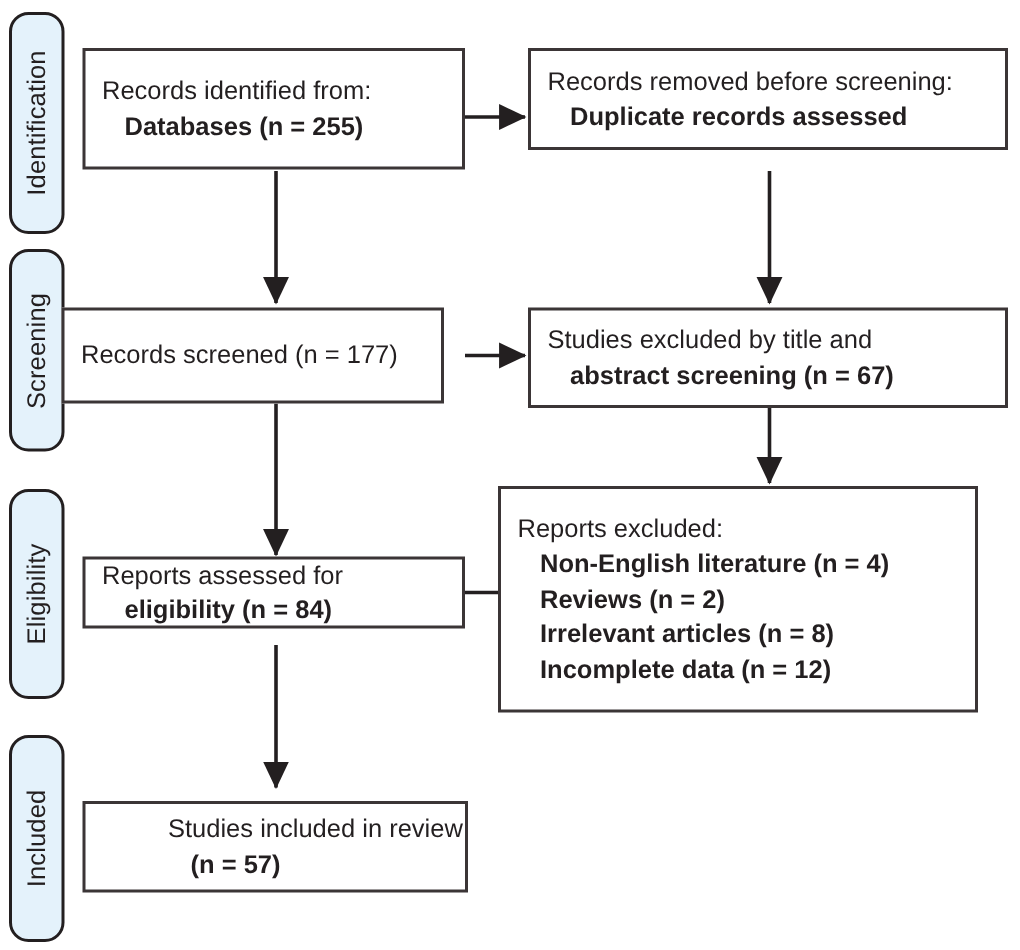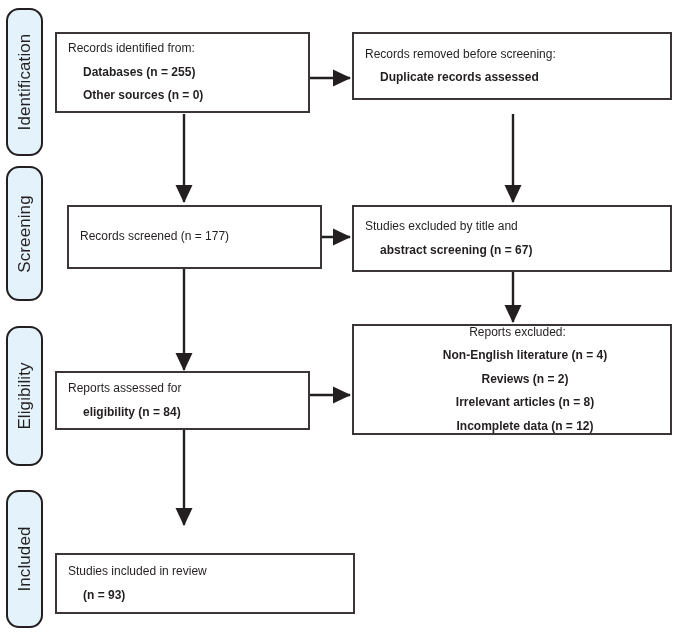--- a/index.html
+++ b/index.html
@@ -49,21 +49,21 @@
   .flow-box {
     position: absolute;
     box-sizing: border-box;
     background: #ffffff;
     border: 2.2px solid #3b3536;
     display: flex;
     flex-direction: column;
     justify-content: center;
   }
   .flow-box .line {
-    font-size: 12px;
+    font-size: 17px;
     line-height: 23.5px;
     color: #231f20;
     padding-left: 11px;
     white-space: nowrap;
   }
   .flow-box .line.indent {
     padding-left: 26px;
     font-weight: bold;
   }
 </style>
@@ -108,48 +108,47 @@
     <span class="stage-tab-label">Eligibility</span>
   </div>
 
   <div class="stage-tab" style="left:6px; top:490px; width:37px; height:138px;">
     <span class="stage-tab-label">Included</span>
   </div>
 
   <div class="flow-box" style="left:55px; top:32px; width:255px; height:81px;">
     <div class="line">Records identified from:</div>
     <div class="line indent">Databases (n = 255)</div>
-    <div class="line indent">Other sources (n = 0)</div>
   </div>
 
   <div class="flow-box" style="left:352px; top:32px; width:320px; height:68px;">
     <div class="line">Records removed before screening:</div>
     <div class="line indent">Duplicate records assessed</div>
   </div>
 
-  <div class="flow-box" style="left:67px; top:205px; width:255px; height:64px;">
+  <div class="flow-box" style="left:41px; top:205px; width:255px; height:64px;">
     <div class="line">Records screened (n = 177)</div>
   </div>
 
   <div class="flow-box" style="left:352px; top:205px; width:320px; height:67px;">
     <div class="line">Studies excluded by title and</div>
     <div class="line indent">abstract screening (n = 67)</div>
   </div>
 
-  <div class="flow-box" style="left:55px; top:371px; width:255px; height:59px;">
+  <div class="flow-box" style="left:55px; top:371px; width:255px; height:48px;">
     <div class="line">Reports assessed for</div>
     <div class="line indent">eligibility (n = 84)</div>
   </div>
 
-  <div class="flow-box" style="left:352px; top:324px; width:320px; height:111px;text-align:center;">
+  <div class="flow-box" style="left:332px; top:324px; width:320px; height:151px;">
     <div class="line">Reports excluded:</div>
     <div class="line indent">Non-English literature (n = 4)</div>
     <div class="line indent">Reviews (n = 2)</div>
     <div class="line indent">Irrelevant articles (n = 8)</div>
     <div class="line indent">Incomplete data (n = 12)</div>
   </div>
 
-  <div class="flow-box" style="left:55px; top:553px; width:300px; height:61px;">
+  <div class="flow-box" style="left:55px; top:534px; width:257px; height:61px;padding-left:44px;">
     <div class="line">Studies included in review</div>
-    <div class="line indent">(n = 93)</div>
+    <div class="line indent">(n = 57)</div>
   </div>
 
 </div>
 
 </body></html>

